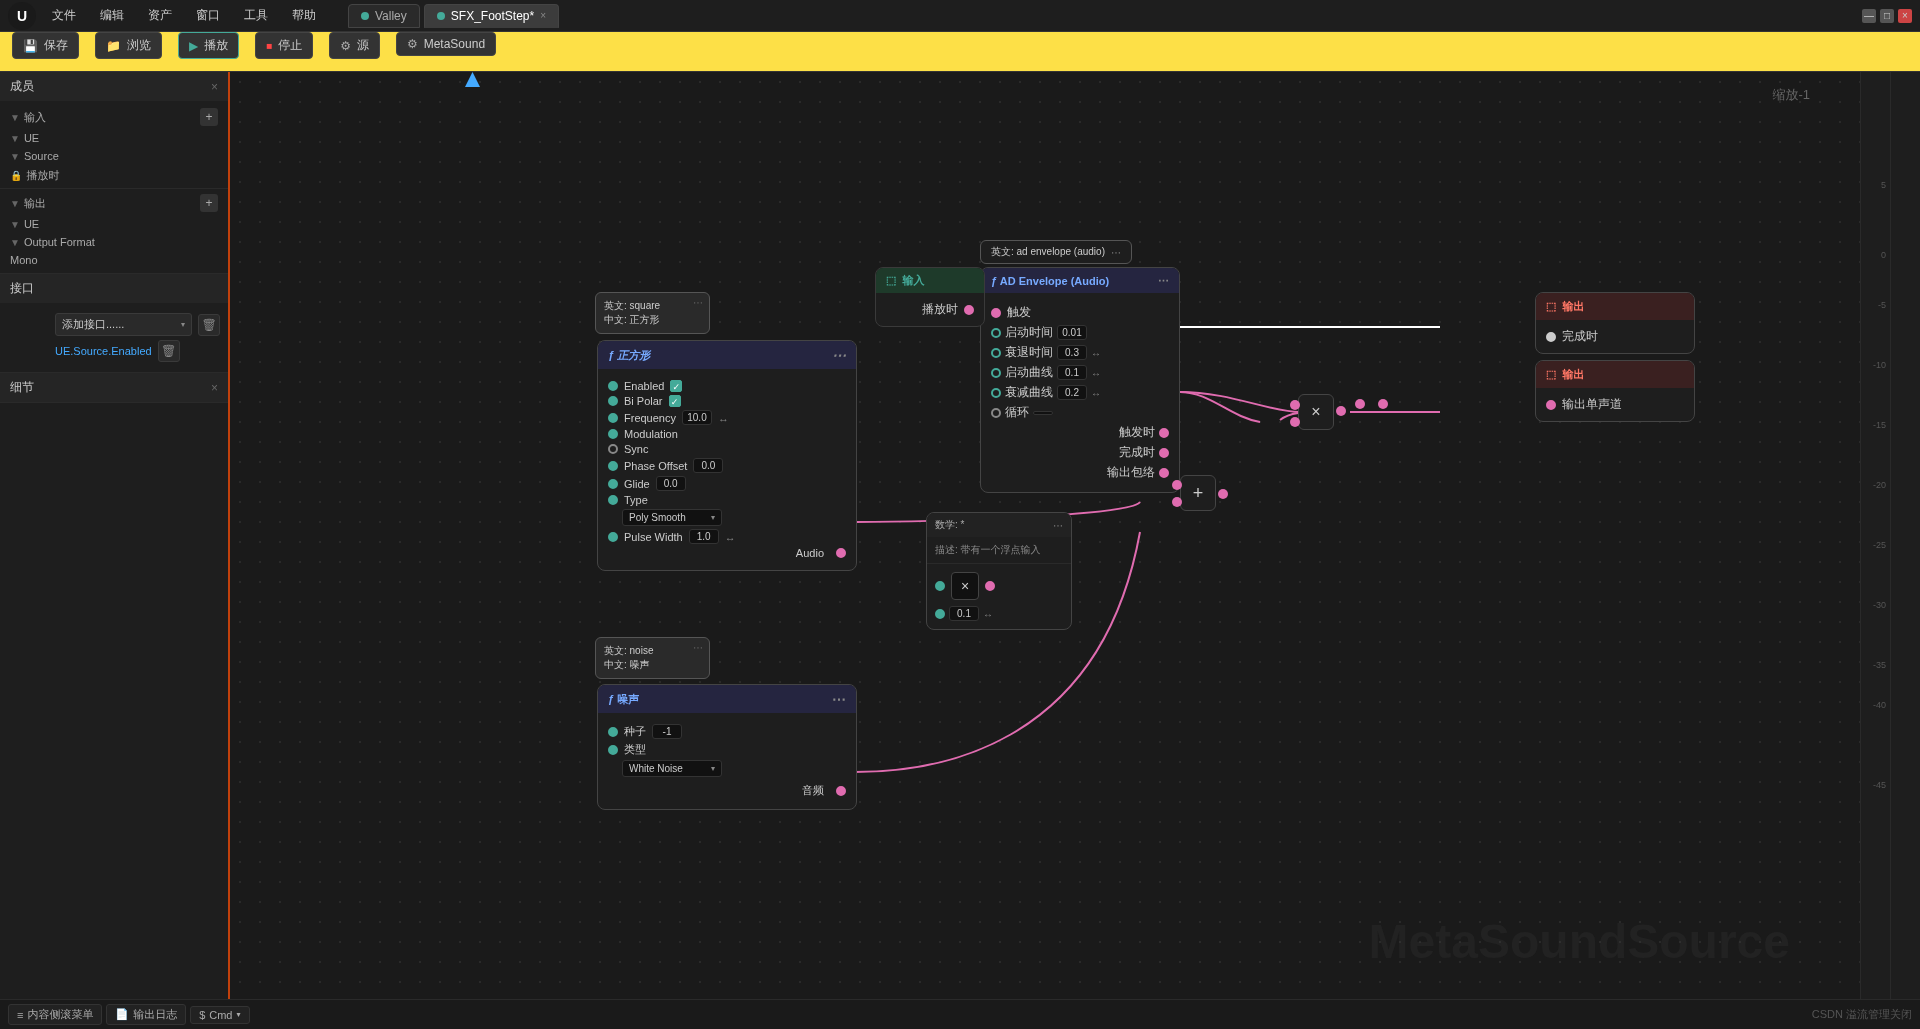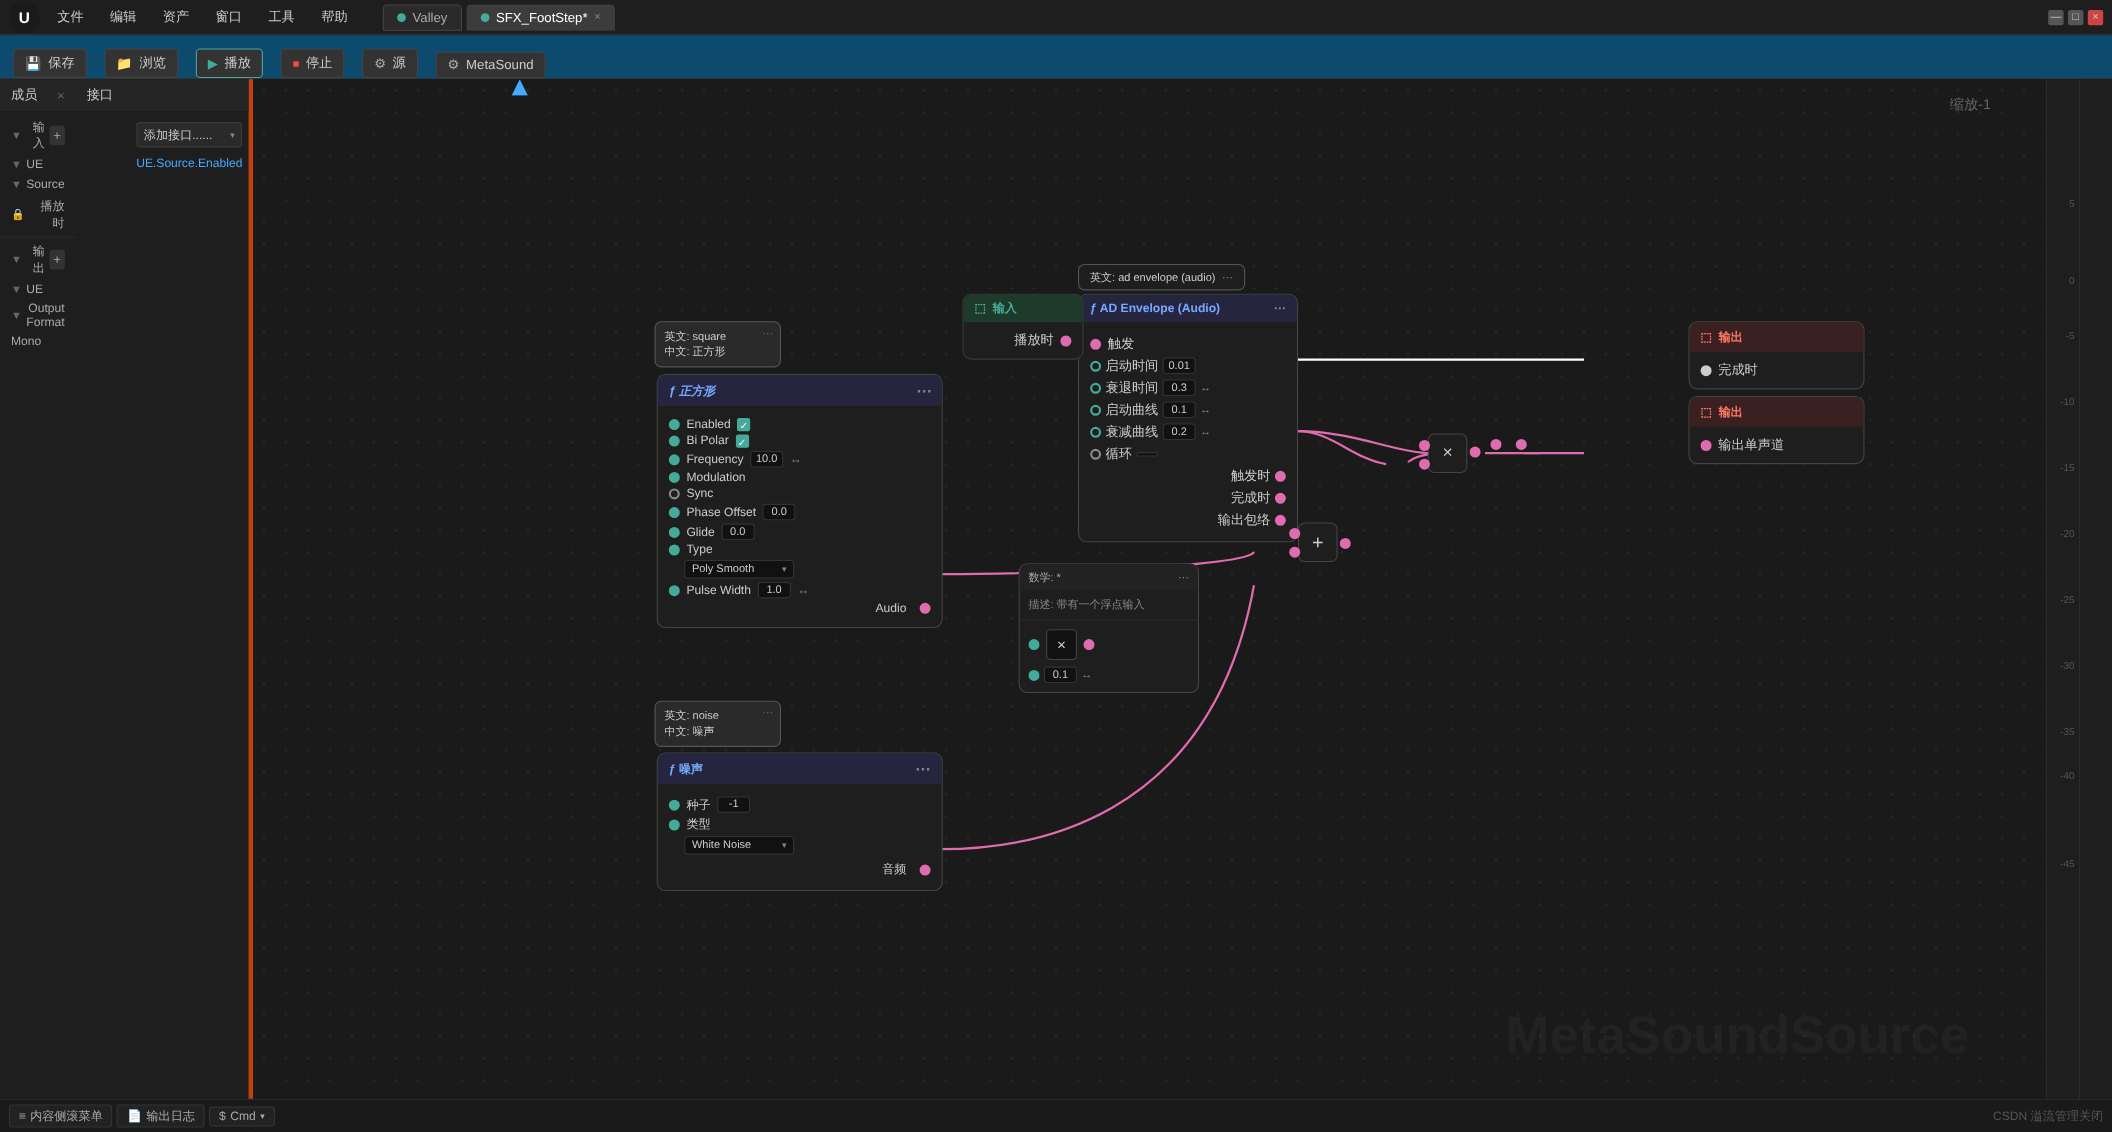--- a/index.html
+++ b/index.html
@@ -11,35 +11,35 @@
     #titlebar .menu-item { color: #ccc; font-size: 12px; padding: 4px 8px; cursor: pointer; }
     .title-tabs { display: flex; gap: 4px; margin-left: 16px; }
     .title-tab { display: flex; align-items: center; gap: 6px; padding: 4px 12px; background: #2a2a2a; border-radius: 4px 4px 0 0; border: 1px solid #444; font-size: 12px; color: #aaa; cursor: pointer; }
     .title-tab.active { background: #3c3c3c; color: #fff; border-bottom-color: #3c3c3c; }
     .title-tab .close-btn { font-size: 10px; color: #888; cursor: pointer; }
     .title-tab .dot { width: 8px; height: 8px; background: #4a9; border-radius: 50%; display: inline-block; }
     .window-controls { margin-left: auto; display: flex; gap: 4px; }
     .win-btn { width: 14px; height: 14px; border-radius: 2px; border: none; cursor: pointer; font-size: 10px; display: flex; align-items: center; justify-content: center; background: #555; color: #ccc; }
 
     
-    #toolbar { display: flex; align-items: flex-end; height: 40px; background: #0c4a6e; border-bottom: 1px solid #333; padding: 0 12px; gap: 16px; }
+    #toolbar { display: flex; align-items: flex-start; height: 40px; background: #fde047; border-bottom: 1px solid #333; padding: 0 12px; gap: 16px; }
     .toolbar-btn { display: flex; align-items: center; gap: 6px; padding: 4px 10px; background: #333; border-radius: 4px; cursor: pointer; color: #ccc; font-size: 12px; border: 1px solid #444; }
     .toolbar-btn .icon { color: #aaa; }
     .save-icon::before { content: '💾'; }
     .browse-icon::before { content: '📁'; }
     .play-icon::before { content: '▶'; color: #4a9; }
     .stop-icon::before { content: '⏹'; color: #f44; }
     .source-icon::before { content: '⚙'; }
     .metasound-icon::before { content: '⚙'; }
 
     
     #main { display: flex; height: calc(1029px - 32px - 40px); }
 
     
-    #sidebar { width: 230px; background: #1e1e1e; border-right: 4px solid #c2410c; display: flex; flex-direction: row; overflow: hidden; text-align: right; }
+    #sidebar { width: 230px; background: #1e1e1e; border-right: 2px solid #c2410c; display: flex; flex-direction: column; overflow: hidden; }
     .sidebar-section { border-bottom: 1px solid #2a2a2a; }
     .sidebar-header { display: flex; align-items: center; justify-content: space-between; padding: 6px 10px; background: #252525; color: #ccc; font-size: 12px; cursor: pointer; }
     .sidebar-header .close-x { color: #666; cursor: pointer; font-size: 12px; }
     .sidebar-tree { padding: 4px 0; }
     .tree-item { display: flex; align-items: center; gap: 4px; padding: 3px 10px; cursor: pointer; color: #aaa; font-size: 11px; }
     .tree-item .arrow { color: #666; font-size: 10px; }
     .tree-item .add-btn { margin-left: auto; width: 18px; height: 18px; background: #333; border-radius: 3px; display: flex; align-items: center; justify-content: center; color: #aaa; font-size: 12px; cursor: pointer; }
     .tree-item .lock-icon { color: #f90; font-size: 10px; }
     .sidebar-divider { height: 1px; background: #2a2a2a; margin: 2px 0; }
 
@@ -466,21 +466,21 @@
         <span>输出</span>
       </div>
       <div style="padding:8px 10px;">
         <div style="display:flex; align-items:center; gap:6px;">
           <span class="node-port port-pink"></span>
           <span>输出单声道</span>
         </div>
       </div>
     </div>
 
-    <div style="position:absolute; top:440px; left:696px; background:#1e1e1e; border:1px solid #444; border-radius:8px; width:164px; z-index:10;">
+    <div style="position:absolute; top:440px; left:696px; background:#1e1e1e; border:1px solid #444; border-radius:8px; width:146px; z-index:10;">
       <div style="background:#222; color:#aaa; padding:5px 8px; border-radius:7px 7px 0 0; font-size:10px; display:flex; align-items:center; justify-content:space-between;">
         <span>数学: *</span>
         <span style="cursor:pointer; color:#888;">⋯</span>
       </div>
       <div style="padding:6px 8px; font-size:10px; color:#888; border-bottom:1px solid #2a2a2a;">描述: 带有一个浮点输入</div>
       <div style="padding:8px;">
         <div style="display:flex; align-items:center; gap:6px;">
           <span class="node-port port-green"></span>
 
           <div style="width:28px; height:28px; background:#111; border:1px solid #444; border-radius:4px; display:flex; align-items:center; justify-content:center; font-size:14px; color:#ccc;">×</div>

